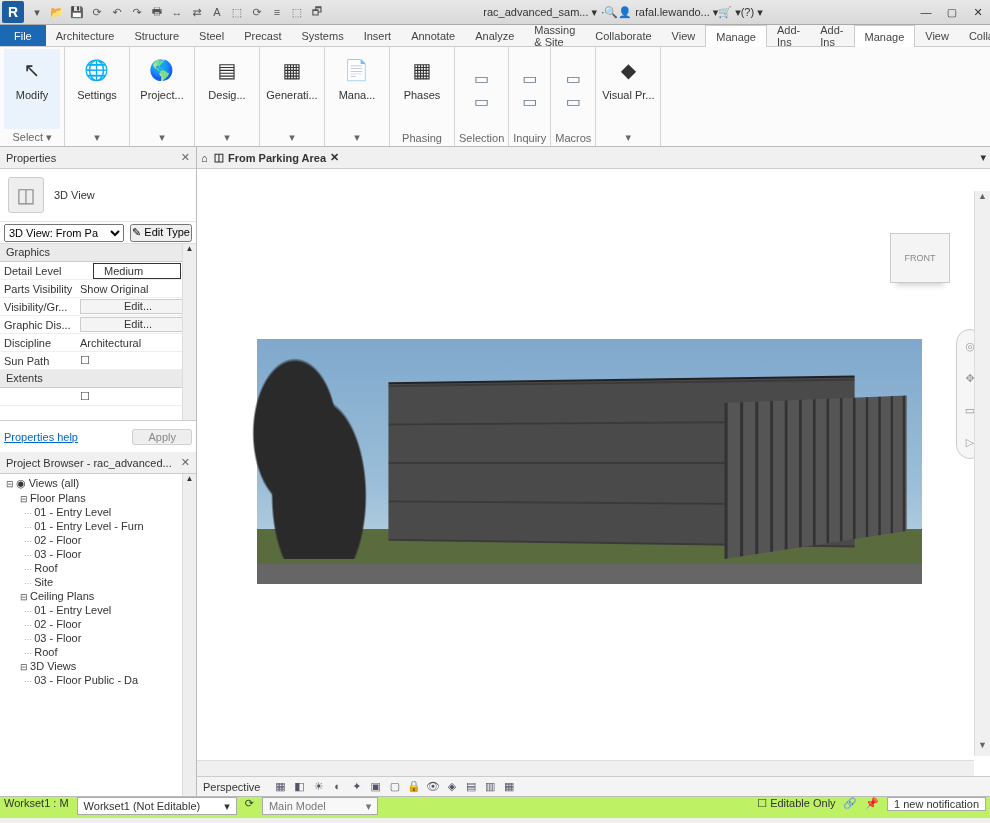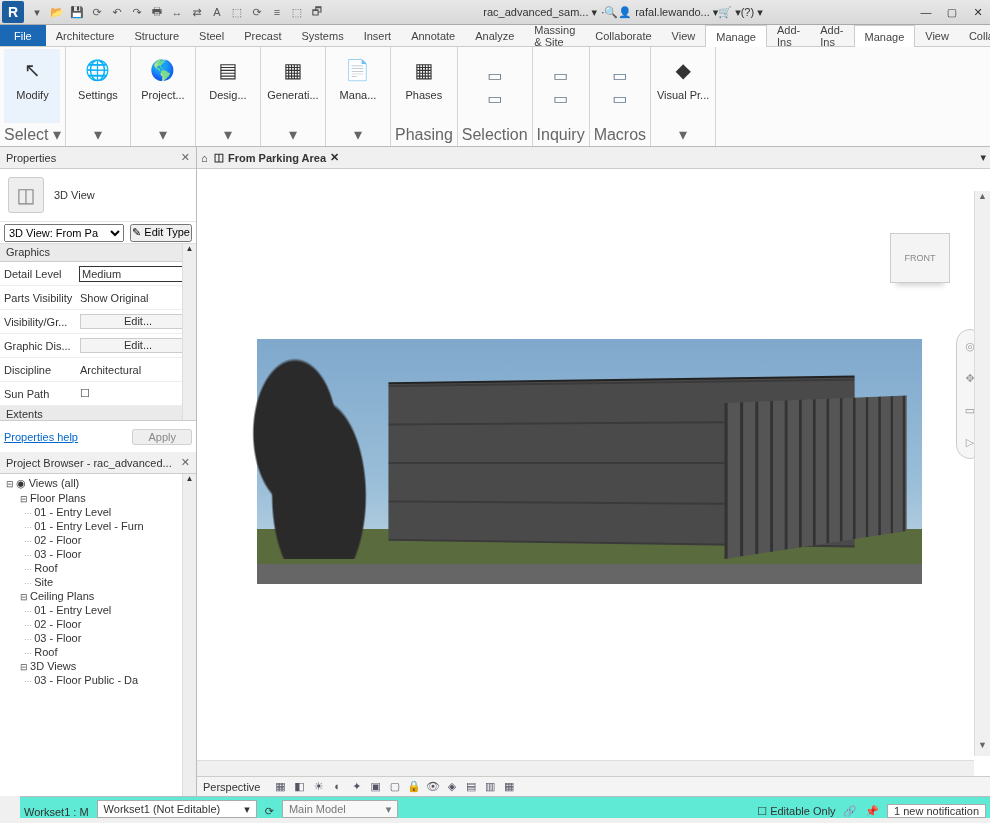--- a/index.html
+++ b/index.html
@@ -21,38 +21,38 @@
 .menubar .tab { padding: 0 10px; display: flex; align-items: center; color: #444; }
 .menubar .tab.active { background: #fff; border-top: 1px solid #ccc; border-left: 1px solid #ccc; border-right: 1px solid #ccc; margin-bottom: -1px; }
 .menubar .spacer { flex: 1; }
 
 
 .ribbon { height: 100px; background: #fbfbfb; border-bottom: 1px solid #bbb; display: flex; }
 .ribbon .group { border-right: 1px solid #d5d5d5; display: flex; flex-direction: column; align-items: center; justify-content: flex-start; padding: 2px 4px 0; }
 .ribbon .bigbtn { display: flex; flex-direction: column; align-items: center; width: 56px; padding-top: 4px; }
 .ribbon .bigbtn .ico { width: 34px; height: 34px; border-radius: 4px; display: flex; align-items: center; justify-content: center; font-size: 20px; }
 .ribbon .bigbtn .lbl { font-size: 11px; margin-top: 2px; text-align: center; overflow: hidden; text-overflow: ellipsis; white-space: nowrap; max-width: 54px;}
-.ribbon .grouplabel { font-size: 16px; color: #666; margin-top: auto; padding: 2px 0; text-align: center; }
+.ribbon .grouplabel { font-size: 11px; color: #666; margin-top: auto; padding: 2px 0; text-align: center; }
 
 
 .workspace { display: flex; height: 649px; }
 .leftcol { width: 197px; display: flex; flex-direction: column; border-right: 1px solid #bbb; background: #fff; }
 .panelhdr { height: 22px; background: #f0f0f0; border-bottom: 1px solid #ccc; display: flex; align-items: center; padding: 0 6px; justify-content: space-between; }
 .panelhdr .x { color: #666; }
 .propcard { display: flex; align-items: center; padding: 8px; gap: 10px; border-bottom: 1px solid #e4e4e4; }
 .propcard .cube { width: 36px; height: 36px; background: #eee; border: 1px solid #ccc; border-radius: 3px; display:flex; align-items:center; justify-content:center; font-size:20px; color:#888;}
 .proprow { height: 22px; display: flex; align-items: center; border-bottom: 1px solid #ddd; padding: 0 4px; gap: 6px;}
 .proprow select, .proprow button { font-size: 11px; height: 18px; }
 .propgrid { flex: 0 0 auto; overflow: hidden; position: relative; }
 .propgrid .ghdr { background: #eaeaea; padding: 2px 6px; font-size: 11px; border-bottom: 1px solid #ccc; display:flex; justify-content:space-between;}
-.propgrid .grow { display: flex; font-size: 11px; border-bottom: 1px solid #eee; height: 24px; align-items:center;}
+.propgrid .grow { display: flex; font-size: 11px; border-bottom: 1px solid #eee; height: 18px; align-items:center;}
 .propgrid .grow .k { width: 78px; padding-left: 4px; overflow:hidden; text-overflow:ellipsis; white-space:nowrap;}
 .propgrid .grow .v { flex: 1; padding-left: 2px; }
 .propgrid .grow .v.editbtn { text-align: center; background: #f4f4f4; border: 1px solid #ccc; margin: 1px 2px; height: 15px; line-height:13px;}
-.propgrid .grow .v.sel { border: 1px solid #333; margin: 0 1px; height: 16px; line-height: 14px; padding-left:2px;}
+.propgrid .grow .v.sel { border: 1px solid #333; margin: 0 15px; height: 16px; line-height: 14px; padding-left:10px;}
 .propgrid .grow .v.chk::before { content:"☐"; }
 .propfoot { height: 32px; display: flex; align-items: center; justify-content: space-between; padding: 0 4px; border-top: 1px solid #ccc;}
 .propfoot a { color: #0066cc; text-decoration: underline; font-size: 11px;}
 .propfoot button { font-size: 11px; padding: 0 14px; color:#888;}
 
 .browser { flex: 1; overflow: hidden; }
 .tree { padding: 2px 0; font-size: 11px; }
 .tree .node { padding: 1px 0 1px 6px; white-space: nowrap; overflow:hidden; text-overflow:ellipsis;}
 .tree .exp::before { content: "⊟ "; color:#555; font-size:9px;}
 .tree .leaf::before { content: "⋯ "; color:#aaa; font-size:8px;}
@@ -75,21 +75,21 @@
 .navbar { position:absolute; right: 6px; top: 160px; width: 28px; height: 130px; border:1px solid #ccc; border-radius: 14px; background:#f6f6f6; display:flex; flex-direction:column; align-items:center; justify-content:space-around; color:#999;}
 .vscroll { position:absolute; right:0; top:22px; bottom:20px; width: 16px; background:#f0f0f0; border-left:1px solid #ddd;}
 .vscroll .arr { height:16px; text-align:center; color:#666; font-size:9px;}
 .vscroll .track { position:absolute; top:16px; bottom:16px; left:0; right:0;}
 .hscroll { position:absolute; left:0; right:16px; bottom:0; height:16px; background:#f0f0f0; border-top:1px solid #ddd;}
 
 .viewctrl { height: 20px; background: #f4f4f4; border-top: 1px solid #ccc; display: flex; align-items: center; padding: 0 6px; gap: 12px; font-size: 11px;}
 .viewctrl .icons span { display:inline-block; width:16px; text-align:center; color:#556;}
 
 
-.statusbar { height: 22px; background: #5eead4; border-top: 1px solid #bbb; display: flex; align-items: flex-end; font-size: 11px; padding: 0 4px; gap: 8px; margin-left: 20px;}
+.statusbar { height: 22px; background: #bef264; border-top: 1px solid #bbb; display: flex; align-items: flex-start; font-size: 11px; padding: 0 4px; gap: 8px;}
 .statusbar .ws { border: 1px solid #aaa; padding: 0 6px; background:#fff; height:18px; display:flex; align-items:center; gap:24px;}
 .statusbar .combo { border:1px solid #aaa; background:#f8f8f8; padding: 0 6px; height:18px; display:flex; align-items:center; gap:40px; color:#777;}
 .statusbar .spacer { flex: 1; }
 .statusbar .chk::before { content:"☐ "; }
 .statusbar .notif { border:1px solid #aaa; padding: 0 6px; background:#fff;}
 </style>
 </head>
 <body>
 
 <div class="titlebar">

